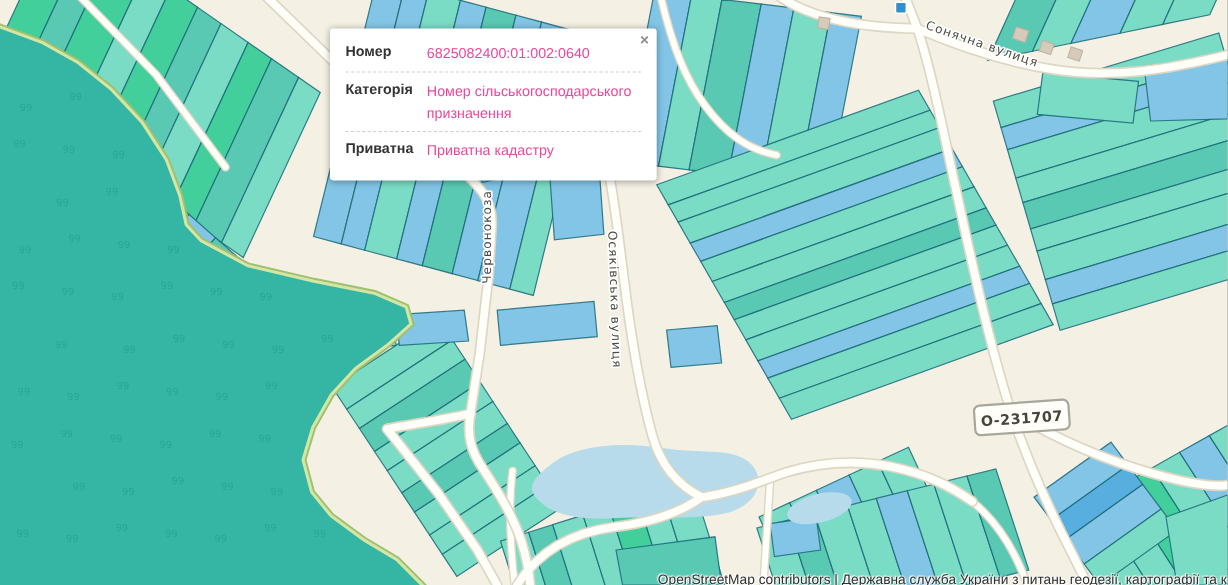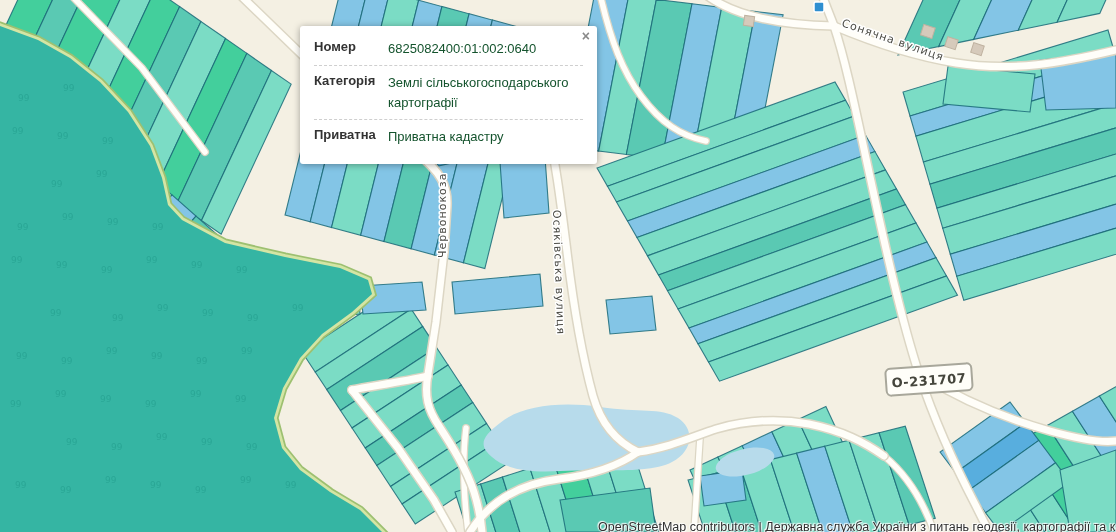--- a/index.html
+++ b/index.html
@@ -16,21 +16,21 @@
   
   .popup{position:absolute;left:300px;top:26px;width:297px;box-sizing:border-box;
     background:#ffffff;border-radius:3px;box-shadow:0 1px 7px rgba(0,0,0,.35);
     padding:6px 14px 10px 14px;z-index:5;}
   .popup-close{position:absolute;top:3px;right:7px;color:#8a8a8a;font-size:14px;
     font-weight:bold;line-height:14px;cursor:pointer;background:none;border:none;
     padding:0;font-family:inherit;}
   .popup-row{display:flex;padding:7px 0 6px 0;font-size:13px;color:#333;justify-content:center;}
   .popup-row + .popup-row{border-top:1px dashed #cfcfcf;}
   .popup-label{flex:0 0 74px;font-weight:bold;color:#333;}
-  .popup-value{flex:1;line-height:1.55;color:#14532d;word-break:normal;}
+  .popup-value{flex:1;line-height:1.55;color:#ec4899;word-break:normal;}
 
   
   .attribution{position:absolute;left:598px;top:520px;white-space:nowrap;
     font-size:12.5px;color:#303030;z-index:4;
     text-shadow:0 0 2px #fff,0 0 2px #fff,1px 1px 1px #fff,-1px -1px 1px #fff;}
 </style>
 </head>
 <body>
 <div id="app">
 
@@ -262,21 +262,21 @@
 <div class="attribution">OpenStreetMap contributors | Державна служба України з питань геодезії, картографії та кадастру</div>
 
 <div class="popup">
   <button class="popup-close">×</button>
   <div class="popup-row">
     <div class="popup-label">Номер</div>
     <div class="popup-value">6825082400:01:002:0640</div>
   </div>
   <div class="popup-row">
     <div class="popup-label">Категорія</div>
-    <div class="popup-value">Землі сільськогосподарського картографії</div>
+    <div class="popup-value">Номер сільськогосподарського призначення</div>
   </div>
   <div class="popup-row">
     <div class="popup-label">Приватна</div>
     <div class="popup-value">Приватна кадастру</div>
   </div>
 </div>
 
 </div>
 
 </body></html>

